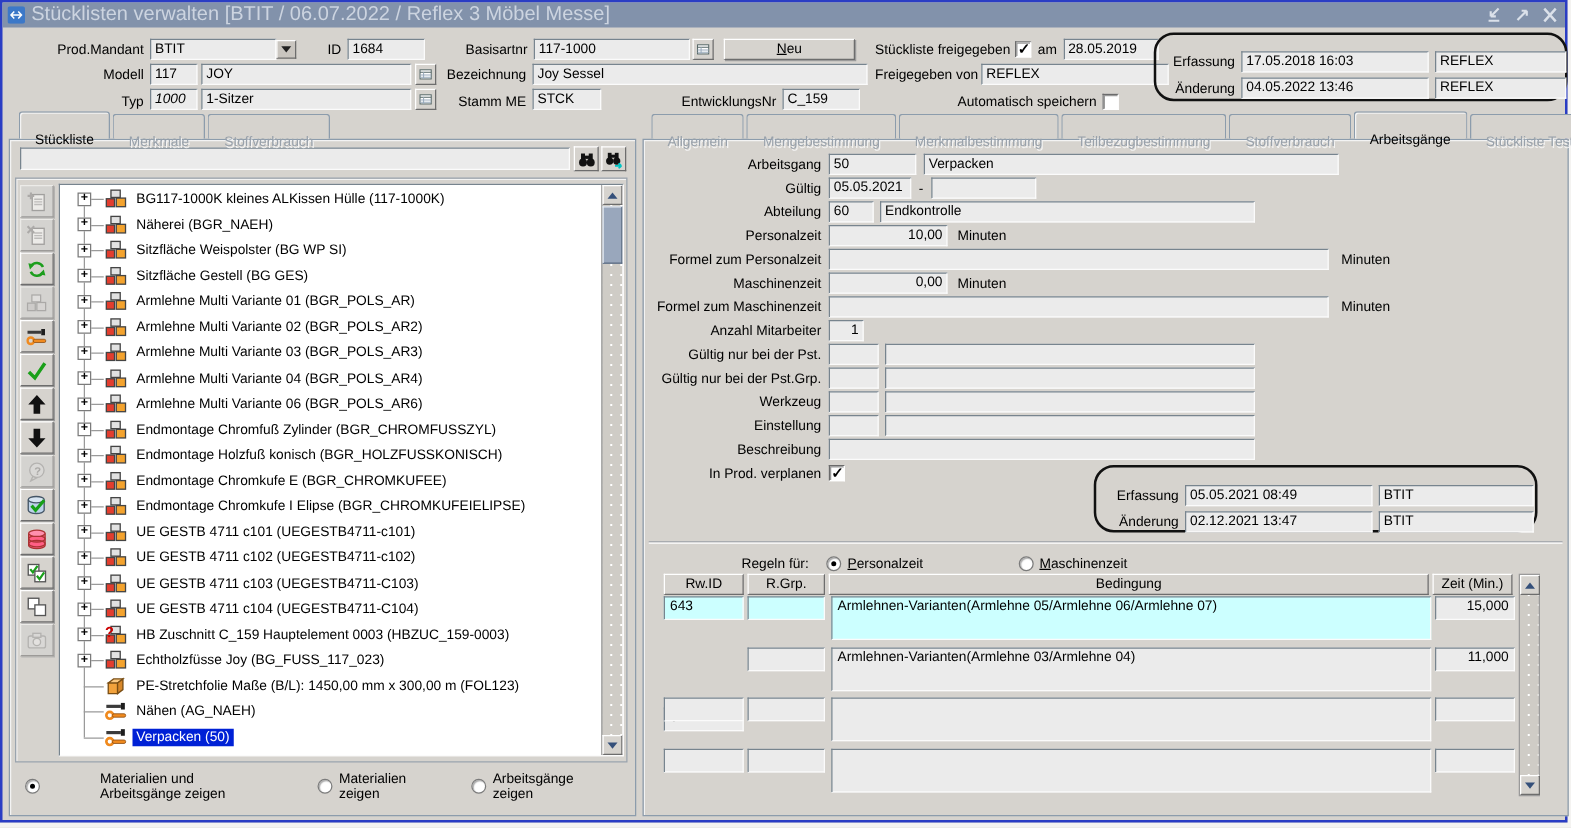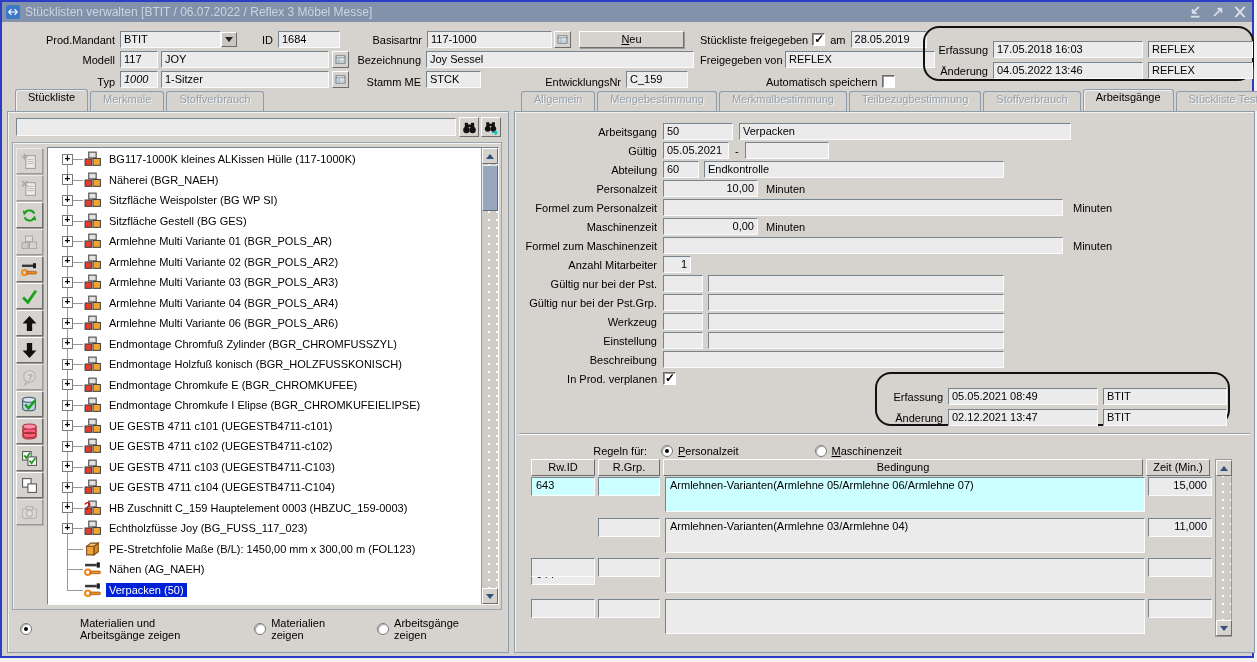--- a/index.html
+++ b/index.html
@@ -5,21 +5,21 @@
   :root{
     --titlebar:#8292ab; --window-border:#2a3dc4; --panel-bg:#d6d3ce; --field-bg:#ebebeb;
     --selection-blue:#0021d6; --row-highlight:#ccffff; --tree-bg:#ffffff;
   }
   *{box-sizing:border-box; margin:0; padding:0; font-family:"Liberation Sans",sans-serif;}
   html,body{width:1257px;height:662px;overflow:hidden;background:#f4f3f1;}
   .win{position:absolute;left:0;top:0;width:1254px;height:658px;border:2px solid var(--window-border);background:var(--panel-bg);}
   
   .titlebar{position:absolute;left:0;top:0;right:0;height:20px;background:var(--titlebar);display:flex;align-items:center;padding:0 4px;}
   .title-icon{width:14px;height:14px;margin-right:5px;flex:0 0 auto;}
-  .title-text{font-size:12px;color:#ccd4e0;white-space:nowrap;overflow:hidden;}
+  .title-text{font-size:16px;color:#ccd4e0;white-space:nowrap;overflow:hidden;}
   .win-controls{margin-left:auto;display:flex;gap:6px;align-items:center;}
   .win-btn{width:16px;height:14px;display:inline-block;cursor:default;}
   .win-btn svg{width:100%;height:100%;}
   
   .fld{background:var(--field-bg);border-top:1px solid #77848e;border-left:1px solid #77848e;border-bottom:1px solid #fbfbfb;border-right:1px solid #fbfbfb;font-size:11px;color:#000;padding:1px 3px;height:17px;line-height:13px;white-space:nowrap;overflow:hidden;}
   .fld.num{text-align:right;}
   .lbl{font-size:11px;color:#000;white-space:nowrap;}
   .btn{background:var(--panel-bg);border-top:1px solid #fff;border-left:1px solid #fff;border-bottom:1px solid #6d6d6d;border-right:1px solid #6d6d6d;box-shadow:1px 1px 0 #9a9a9a;font-size:11px;text-align:center;cursor:default;}
   .u-first{display:inline-block;}
   .u-first::first-letter{text-decoration:underline;}
@@ -32,21 +32,21 @@
   .ticon svg{width:100%;height:100%;}
   .combo-arrow-btn{width:16px;height:15px;background:#c9c5bf;border-top:1px solid #fff;border-left:1px solid #fff;border-bottom:1px solid #6d6d6d;border-right:1px solid #6d6d6d;display:inline-flex;align-items:center;justify-content:center;}
   .combo-arrow-btn::after{content:"";border-left:4px solid transparent;border-right:4px solid transparent;border-top:5px solid #222;}
   
   .header{position:absolute;left:0;top:21px;right:0;height:66px;}
   .hrow{position:absolute;display:flex;align-items:center;height:17px;}
   .audit-box{position:absolute;border:2px solid #111;border-radius:16px;}
   .audit-row{position:absolute;display:flex;align-items:center;height:31px;}
   
   .tabs{position:absolute;display:flex;align-items:flex-end;height:21px;z-index:3;}
-  .tab{height:20px;padding:1px 12px 0;font-size:11px;color:#000;background:var(--panel-bg);border:1px solid #8c9cac;border-bottom:none;border-radius:3px 3px 0 0;margin-right:2px;white-space:nowrap;position:relative;}
+  .tab{height:20px;padding:16px 12px 0;font-size:11px;color:#000;background:var(--panel-bg);border:1px solid #8c9cac;border-bottom:none;border-radius:3px 3px 0 0;margin-right:2px;white-space:nowrap;position:relative;}
   .tab.active{height:22px;z-index:4;box-shadow:inset 1px 1px 0 #f3f3f3;}
   .tab.disabled span{color:#98a1ab;text-shadow:1px 1px 0 #f4f4f4;}
   .panel{position:absolute;background:var(--panel-bg);border:1px solid #8c9cac;box-shadow:inset 1px 1px 0 #f3f3f3;z-index:2;}
   
   .search-input{position:absolute;left:8px;top:6px;width:440px;height:18px;background:var(--field-bg);border-top:1px solid #77848e;border-left:1px solid #77848e;border-bottom:1px solid #fbfbfb;border-right:1px solid #fbfbfb;font-size:11px;padding:0 3px;outline:none;}
   .binoc-btn{position:absolute;top:5px;width:20px;height:20px;}
   .tree-wrap{position:absolute;left:4px;top:30px;width:490px;height:468px;border:1px solid #9aa4ae;box-shadow:inset 1px 1px 0 #f3f3f3;}
   .toolcol{position:absolute;left:3px;top:5px;width:28px;display:flex;flex-direction:column;gap:1px;}
   .toolbtn{width:27px;height:26px;display:flex;align-items:center;justify-content:center;background:var(--panel-bg);border-top:1px solid #fff;border-left:1px solid #fff;border-bottom:1px solid #6d6d6d;border-right:1px solid #6d6d6d;box-shadow:1px 1px 0 #9a9a9a;}
   .toolbtn .ticon{width:17px;height:17px;}

